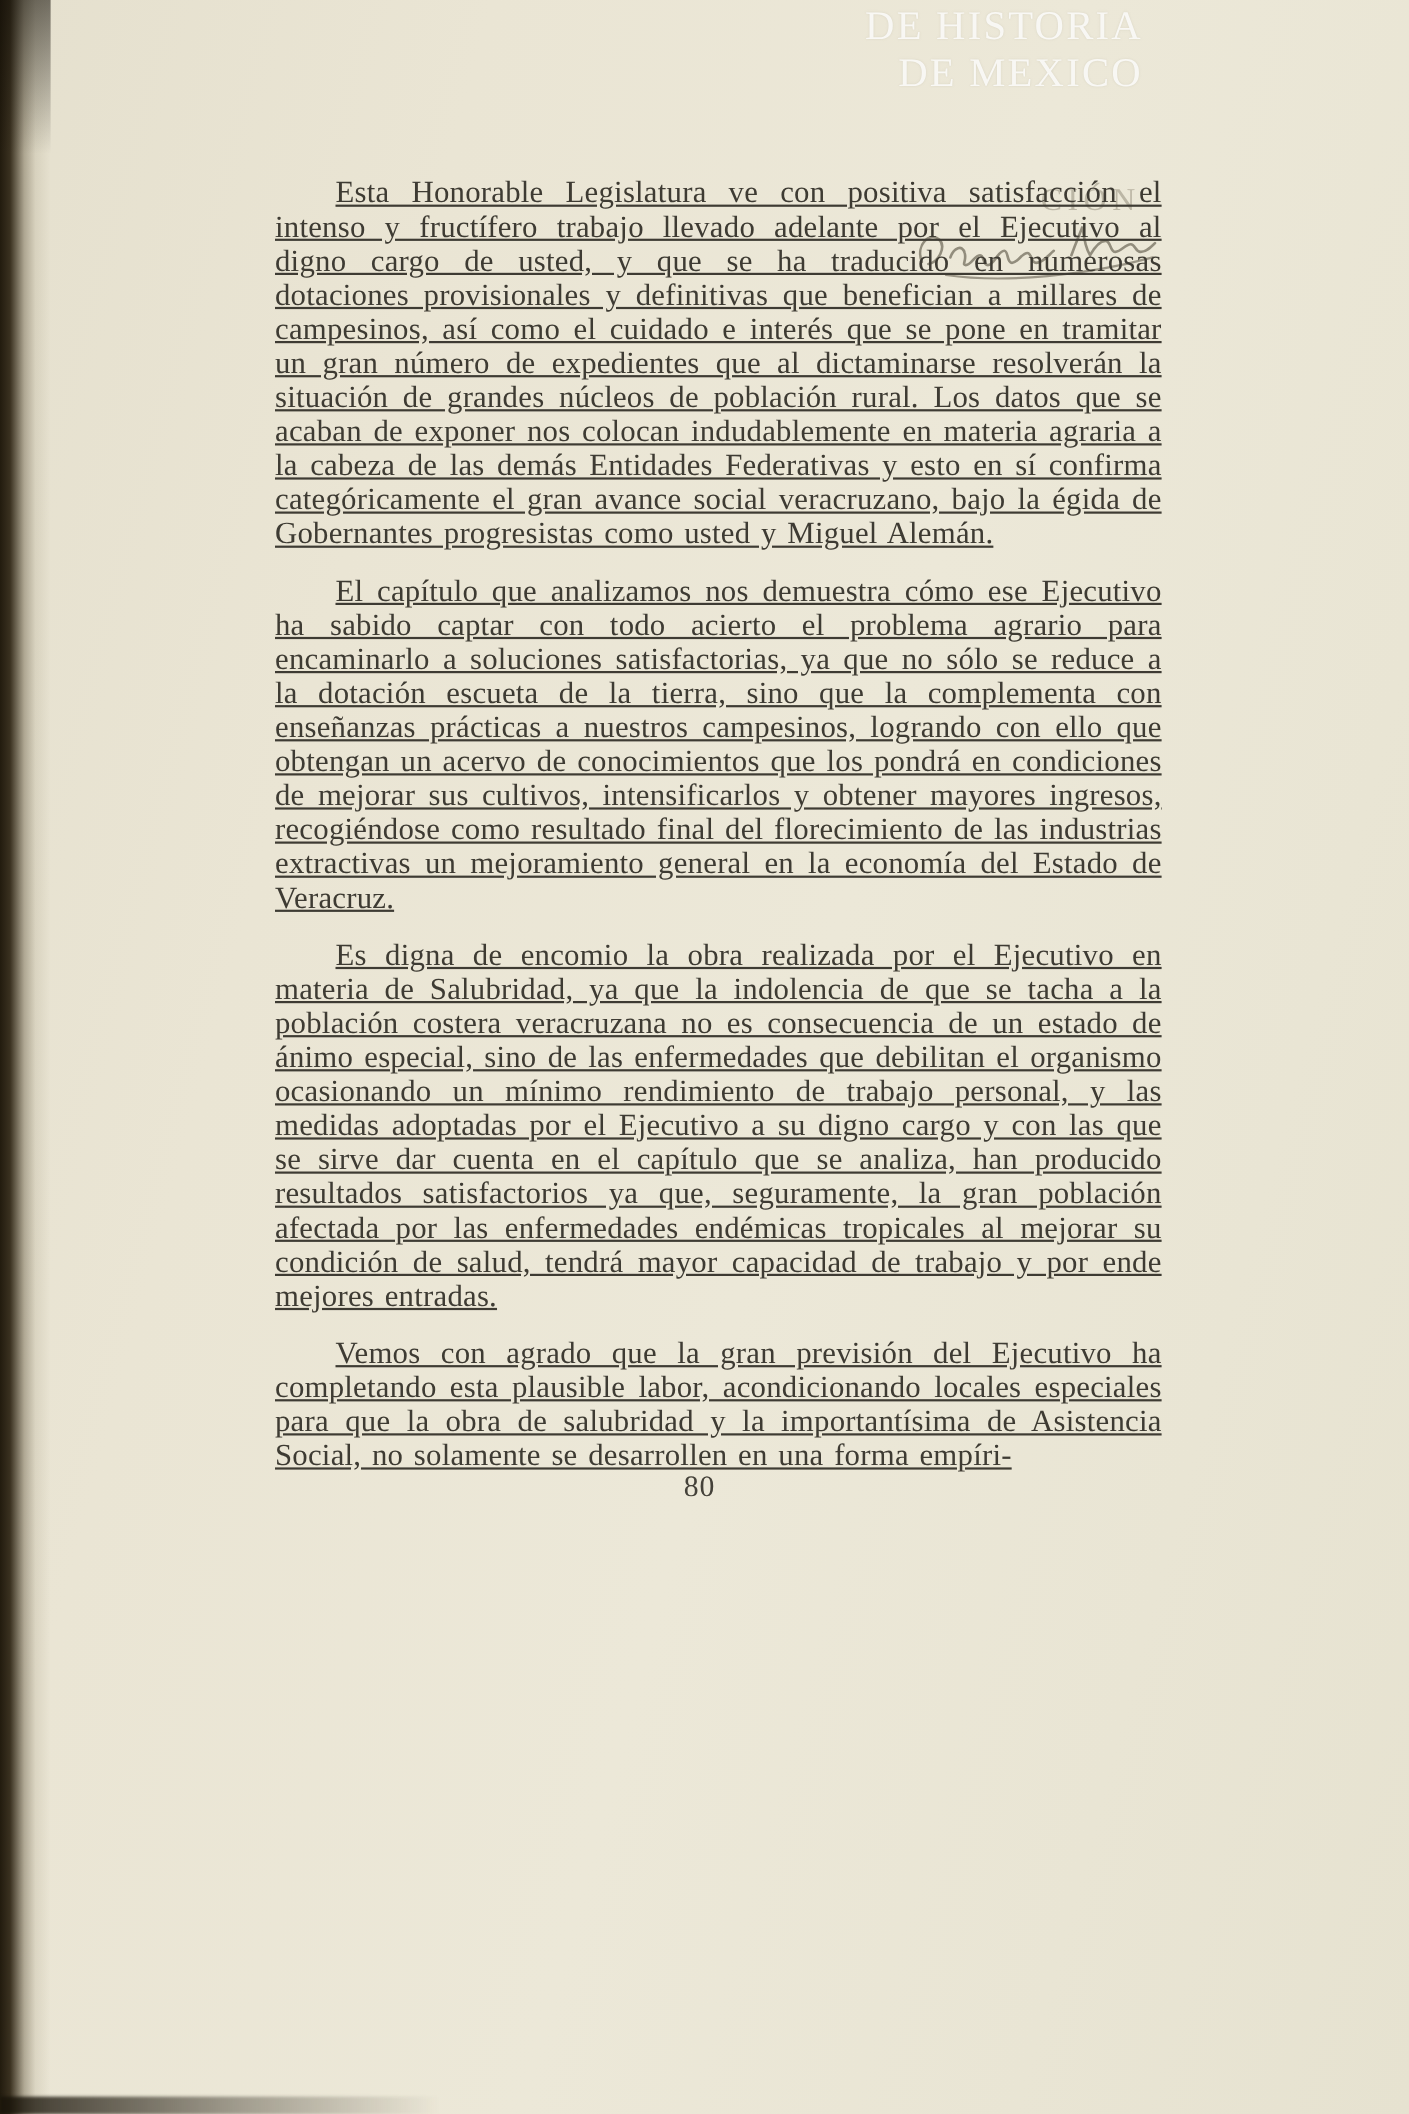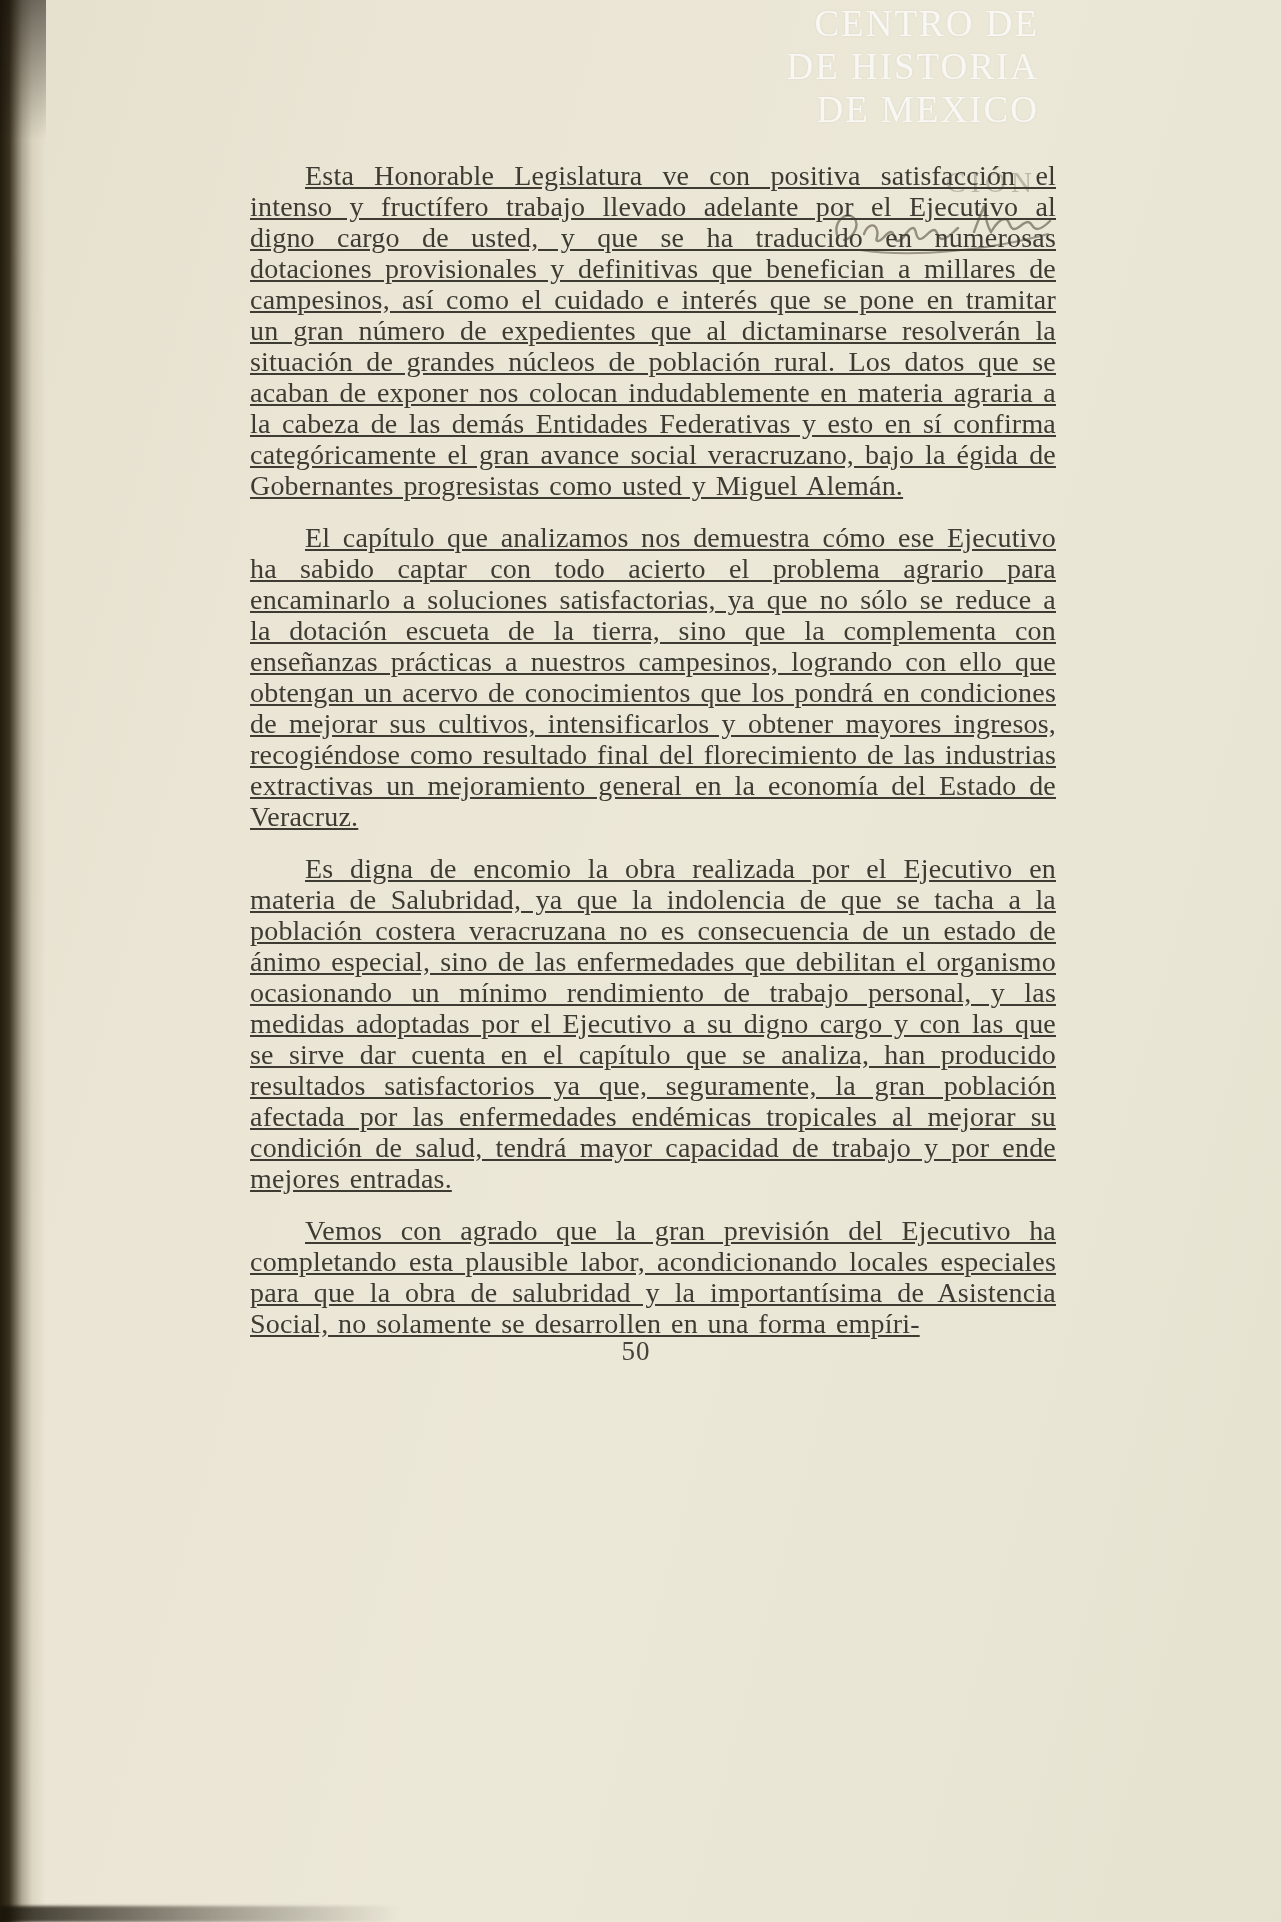--- a/index.html
+++ b/index.html
@@ -106,21 +106,20 @@
 </style>
 </head>
 <body>
 
 <div class="page">
 
   <div class="edge-left"></div>
   <div class="edge-bottom"></div>
 
   <div class="watermark">
-    <div>CENTRO DE</div>
     <div>DE HISTORIA</div>
     <div>DE MEXICO</div>
   </div>
 
   <div class="watermark-partial">CIÓN</div>
 
   <svg class="signature" width="236" height="64" viewBox="0 0 236 64">
     <path d="M14 40 C8 24 22 12 30 20 C36 26 30 40 20 42
              M40 36 c3 -9 11 -12 13 -4 c2 7 -3 11 1 11 c5 0 8 -9 13 -9
              c4 0 2 9 7 9 c6 0 9 -13 15 -13 c4 0 2 11 7 11 c5 0 9 -9 14 -9
@@ -130,15 +129,15 @@
     <path d="M36 52 C90 60 165 52 224 36" stroke="#7c7767" stroke-width="2" fill="none" stroke-linecap="round" opacity="0.9"></path>
   </svg>
 
   <div class="text-block">
     <p>Esta Honorable Legislatura ve con positiva satisfacción el intenso y fructífero trabajo llevado adelante por el Ejecutivo al digno cargo de usted, y que se ha traducido en numerosas dotaciones provisionales y definitivas que benefician a millares de campesinos, así como el cuidado e interés que se pone en tramitar un gran número de expedientes que al dictaminarse resolverán la situación de grandes núcleos de población rural. Los datos que se acaban de exponer nos colocan indudablemente en materia agraria a la cabeza de las demás Entidades Federativas y esto en sí confirma categóricamente el gran avance social veracruzano, bajo la égida de Gobernantes progresistas como usted y Miguel Alemán.</p>
     <p>El capítulo que analizamos nos demuestra cómo ese Ejecutivo ha sabido captar con todo acierto el problema agrario para encaminarlo a soluciones satisfactorias, ya que no sólo se reduce a la dotación escueta de la tierra, sino que la complementa con enseñanzas prácticas a nuestros campesinos, logrando con ello que obtengan un acervo de conocimientos que los pondrá en condiciones de mejorar sus cultivos, intensificarlos y obtener mayores ingresos, recogiéndose como resultado final del florecimiento de las industrias extractivas un mejoramiento general en la economía del Estado de Veracruz.</p>
     <p>Es digna de encomio la obra realizada por el Ejecutivo en materia de Salubridad, ya que la indolencia de que se tacha a la población costera veracruzana no es consecuencia de un estado de ánimo especial, sino de las enfermedades que debilitan el organismo ocasionando un mínimo rendimiento de trabajo personal, y las medidas adoptadas por el Ejecutivo a su digno cargo y con las que se sirve dar cuenta en el capítulo que se analiza, han producido resultados satisfactorios ya que, seguramente, la gran población afectada por las enfermedades endémicas tropicales al mejorar su condición de salud, tendrá mayor capacidad de trabajo y por ende mejores entradas.</p>
     <p>Vemos con agrado que la gran previsión del Ejecutivo ha completando esta plausible labor, acondicionando locales especiales para que la obra de salubridad y la importantísima de Asistencia Social, no solamente se desarrollen en una forma empíri-</p>
   </div>
 
-  <div class="page-number">50</div>
+  <div class="page-number">80</div>
 
 </div>
 
 </body></html>

